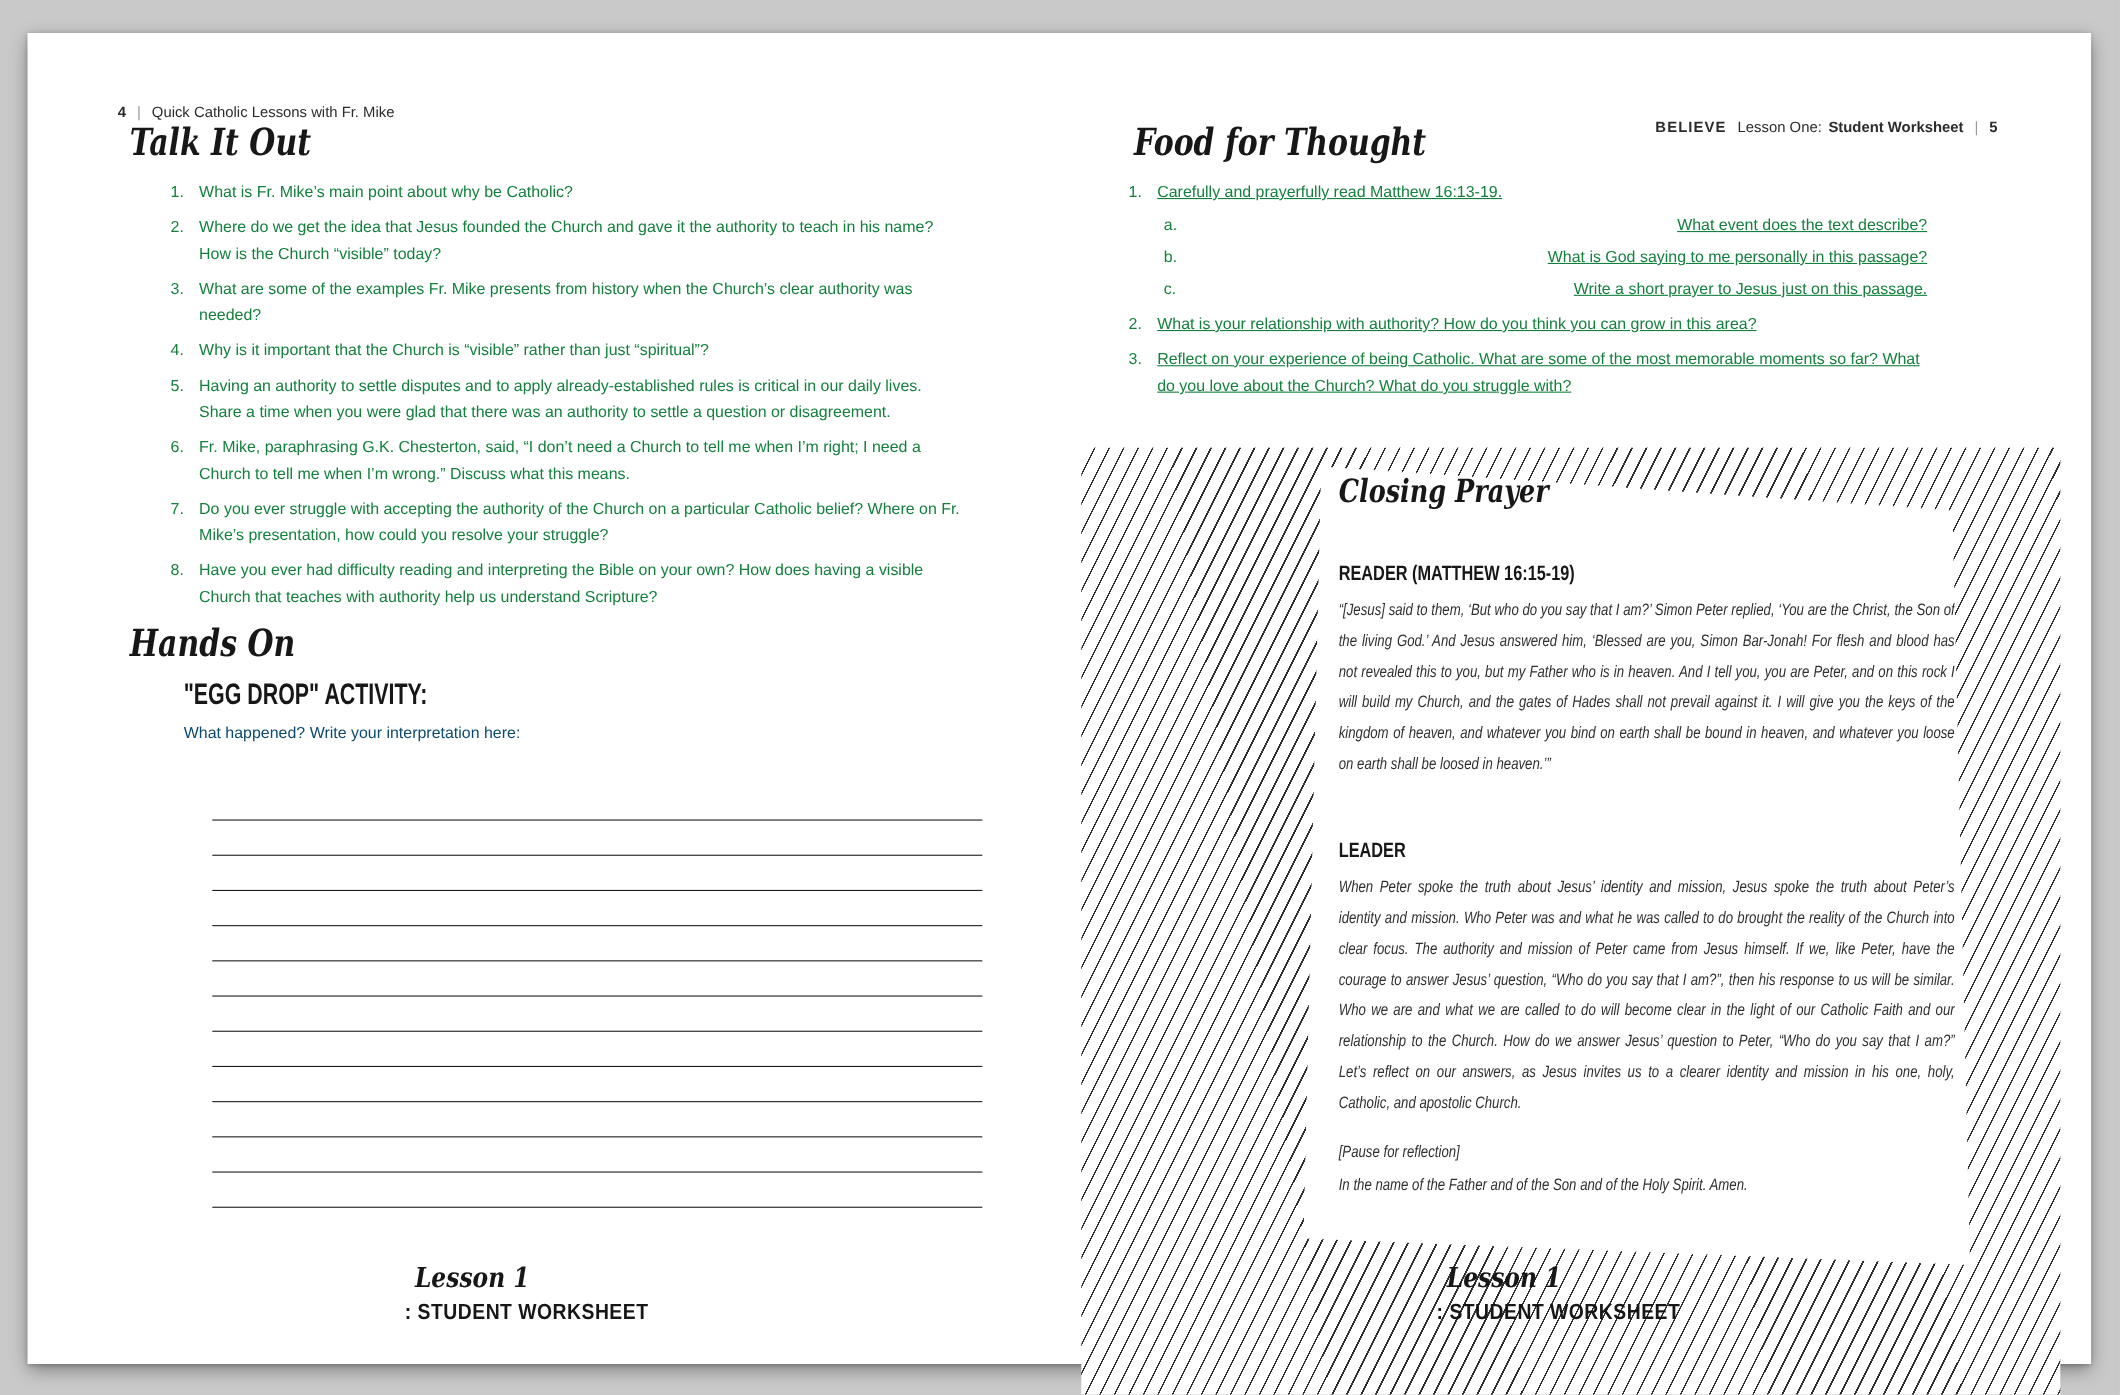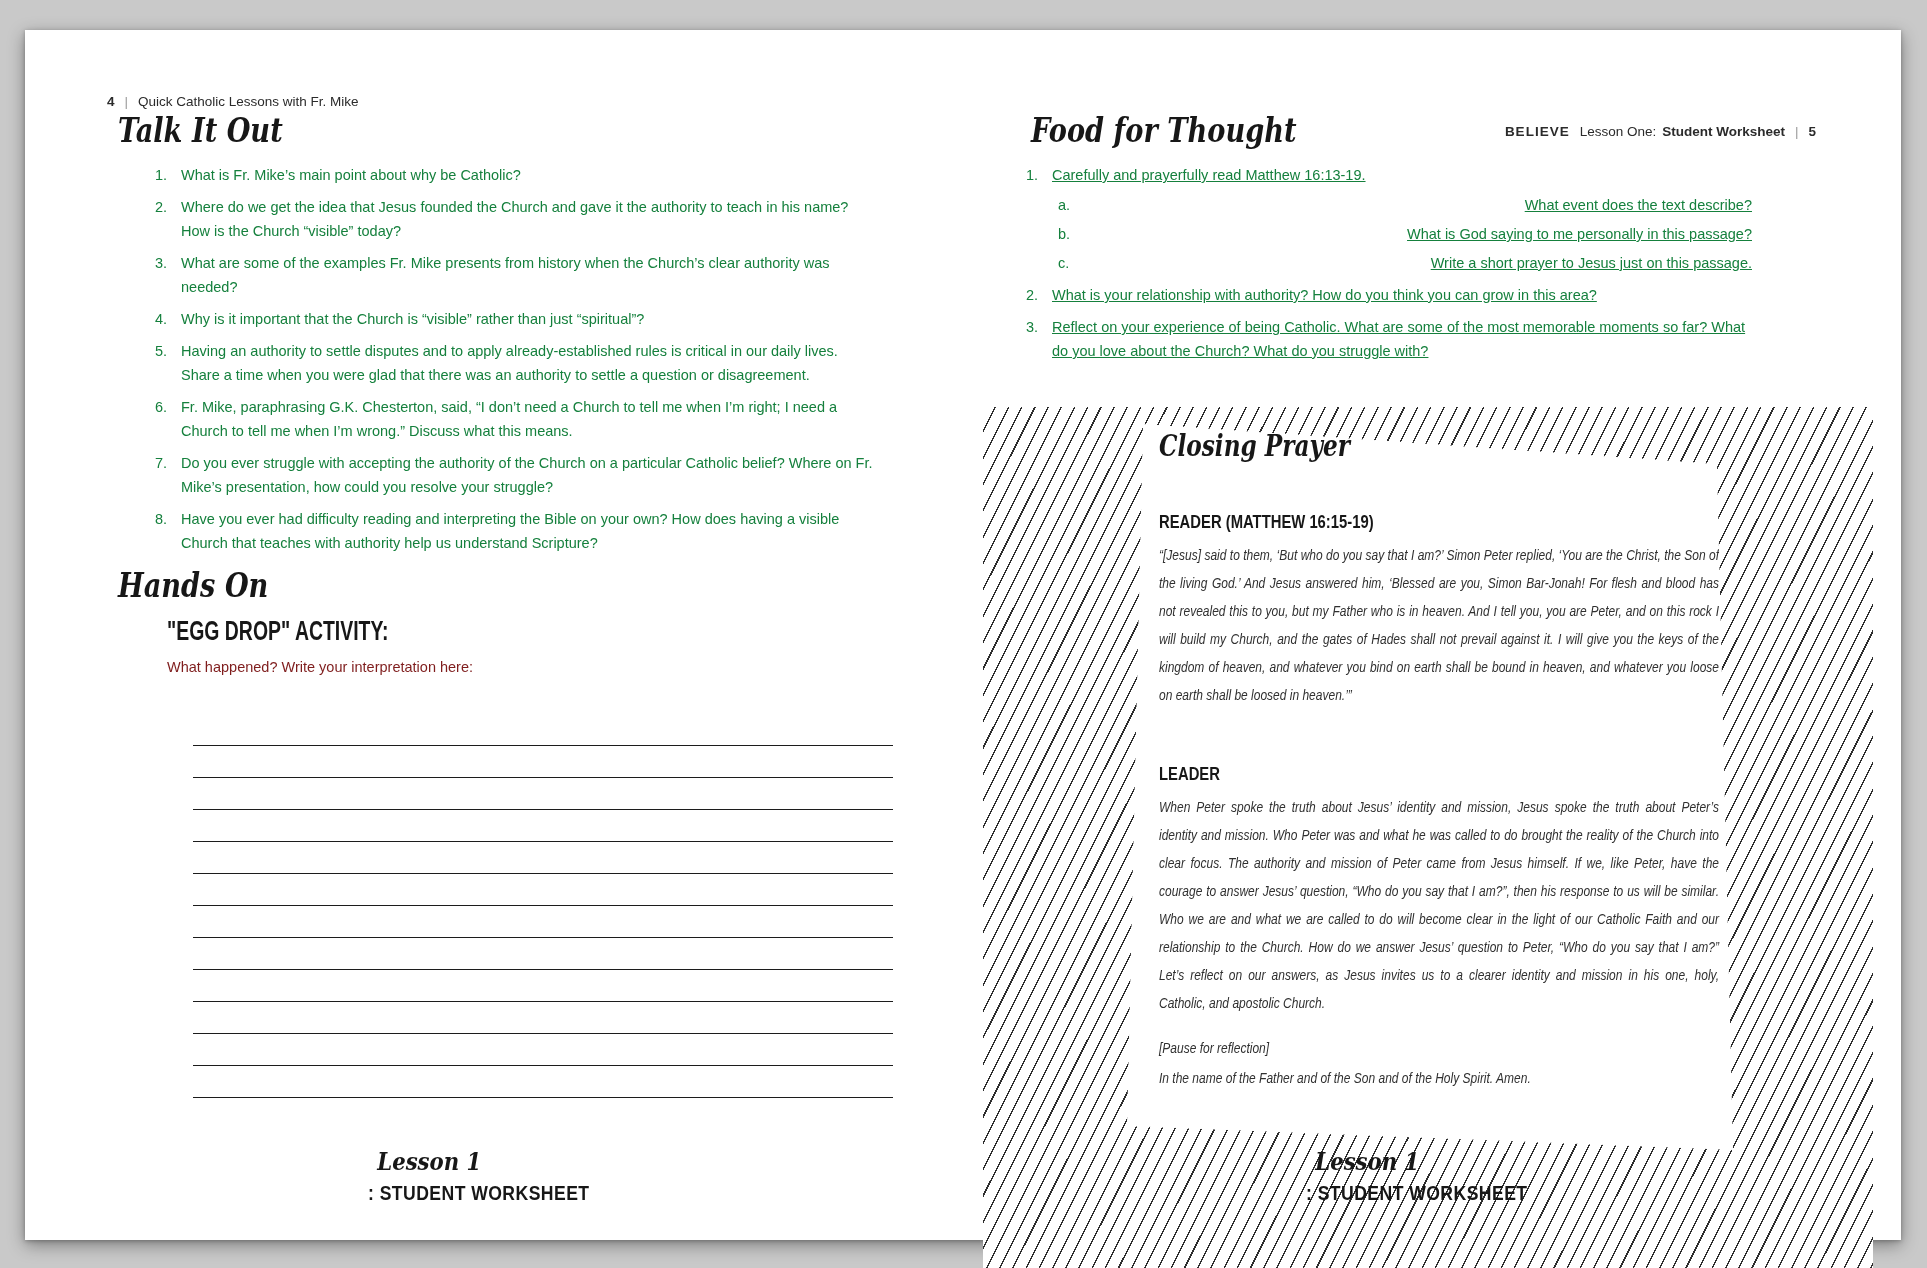--- a/index.html
+++ b/index.html
@@ -36,21 +36,21 @@
 
   
   .lines{left:168px;top:684px;width:700px;}
   .wline{height:31px;border-bottom:1.4px solid #1c1c1c;}
 
   
   .hatch{left:958px;top:377px;width:890px;height:863px;
          background:repeating-linear-gradient(116.6deg,#ffffff 0px,#ffffff 10.4px,#2e2e2e 10.4px,#2e2e2e 11.8px);}
 
   
-  .card{left:1100px;top:385px;width:612px;height:745px;background:#ffffff;
+  .card{left:1158px;top:385px;width:612px;height:745px;background:#ffffff;
         -webkit-clip-path:polygon(18px 9px,592px 49px,608px 735px,2px 711px);
         clip-path:polygon(18px 9px,592px 49px,608px 735px,2px 711px);}
   .prayer-label{font-size:19px;transform:scaleX(.78);}
   .cond-par{transform:scaleX(.8);transform-origin:left top;width:700px;}
   .prayer-par{margin:0;font-size:15px;line-height:28px;font-style:italic;color:#303030;text-align:justify;}
   .prayer-line{margin:0;font-size:15px;line-height:22px;font-style:italic;color:#303030;}
 
   
   .footer{width:938px;text-align:center;}
   .footer .inner{display:inline-flex;align-items:baseline;gap:6px;flex-direction:column;}
@@ -79,21 +79,21 @@
       <li><span>Having an authority to settle disputes and to apply already-established rules is critical in our daily lives. Share a time when you were glad that there was an authority to settle a question or disagreement.</span></li>
       <li><span>Fr. Mike, paraphrasing G.K. Chesterton, said, “I don’t need a Church to tell me when I’m right; I need a Church to tell me when I’m wrong.” Discuss what this means.</span></li>
       <li><span>Do you ever struggle with accepting the authority of the Church on a particular Catholic belief? Where on Fr. Mike’s presentation, how could you resolve your struggle?</span></li>
       <li><span>Have you ever had difficulty reading and interpreting the Bible on your own? How does having a visible Church that teaches with authority help us understand Scripture?</span></li>
     </ol>
 
     <div class="abs script h-script" style="left:93px;top:535px;">Hands On</div>
 
     <div class="abs cond" style="left:142px;top:586px;font-size:27px;transform:scaleX(.72);">"EGG DROP" ACTIVITY:</div>
 
-    <div class="abs" style="left:142px;top:629px;font-size:14.5px;color:#7f1d1d;">What happened? Write your interpretation here:</div>
+    <div class="abs" style="left:142px;top:629px;font-size:14.5px;color:#0c4a6e;">What happened? Write your interpretation here:</div>
 
     <div class="abs lines" id="writing-lines">
         <div class="wline"></div>
         <div class="wline"></div>
         <div class="wline"></div>
         <div class="wline"></div>
         <div class="wline"></div>
         <div class="wline"></div>
         <div class="wline"></div>
         <div class="wline"></div>
@@ -103,21 +103,21 @@
         <div class="wline"></div>
       </div>
 
     <div class="abs footer" style="left:0px;top:1117px;">
       <span class="inner">
         <span class="script">Lesson 1</span>
         <span class="cond">: STUDENT WORKSHEET</span>
       </span>
     </div>
 
-    <div class="abs runhead" style="right:85px;top:80px;">
+    <div class="abs runhead" style="right:85px;top:64px;">
       <span class="brand">BELIEVE</span>
       <span>Lesson One:</span>
       <span class="bold" style="margin-left:-4px;">Student Worksheet</span>
       <span class="sep">|</span>
       <span class="pn">5</span>
     </div>
 
     <div class="abs script h-script" style="left:1006px;top:80px;">Food for Thought</div>
 
     <ol class="abs qlist" style="left:993px;top:133px;width:700px;text-decoration:underline;">

